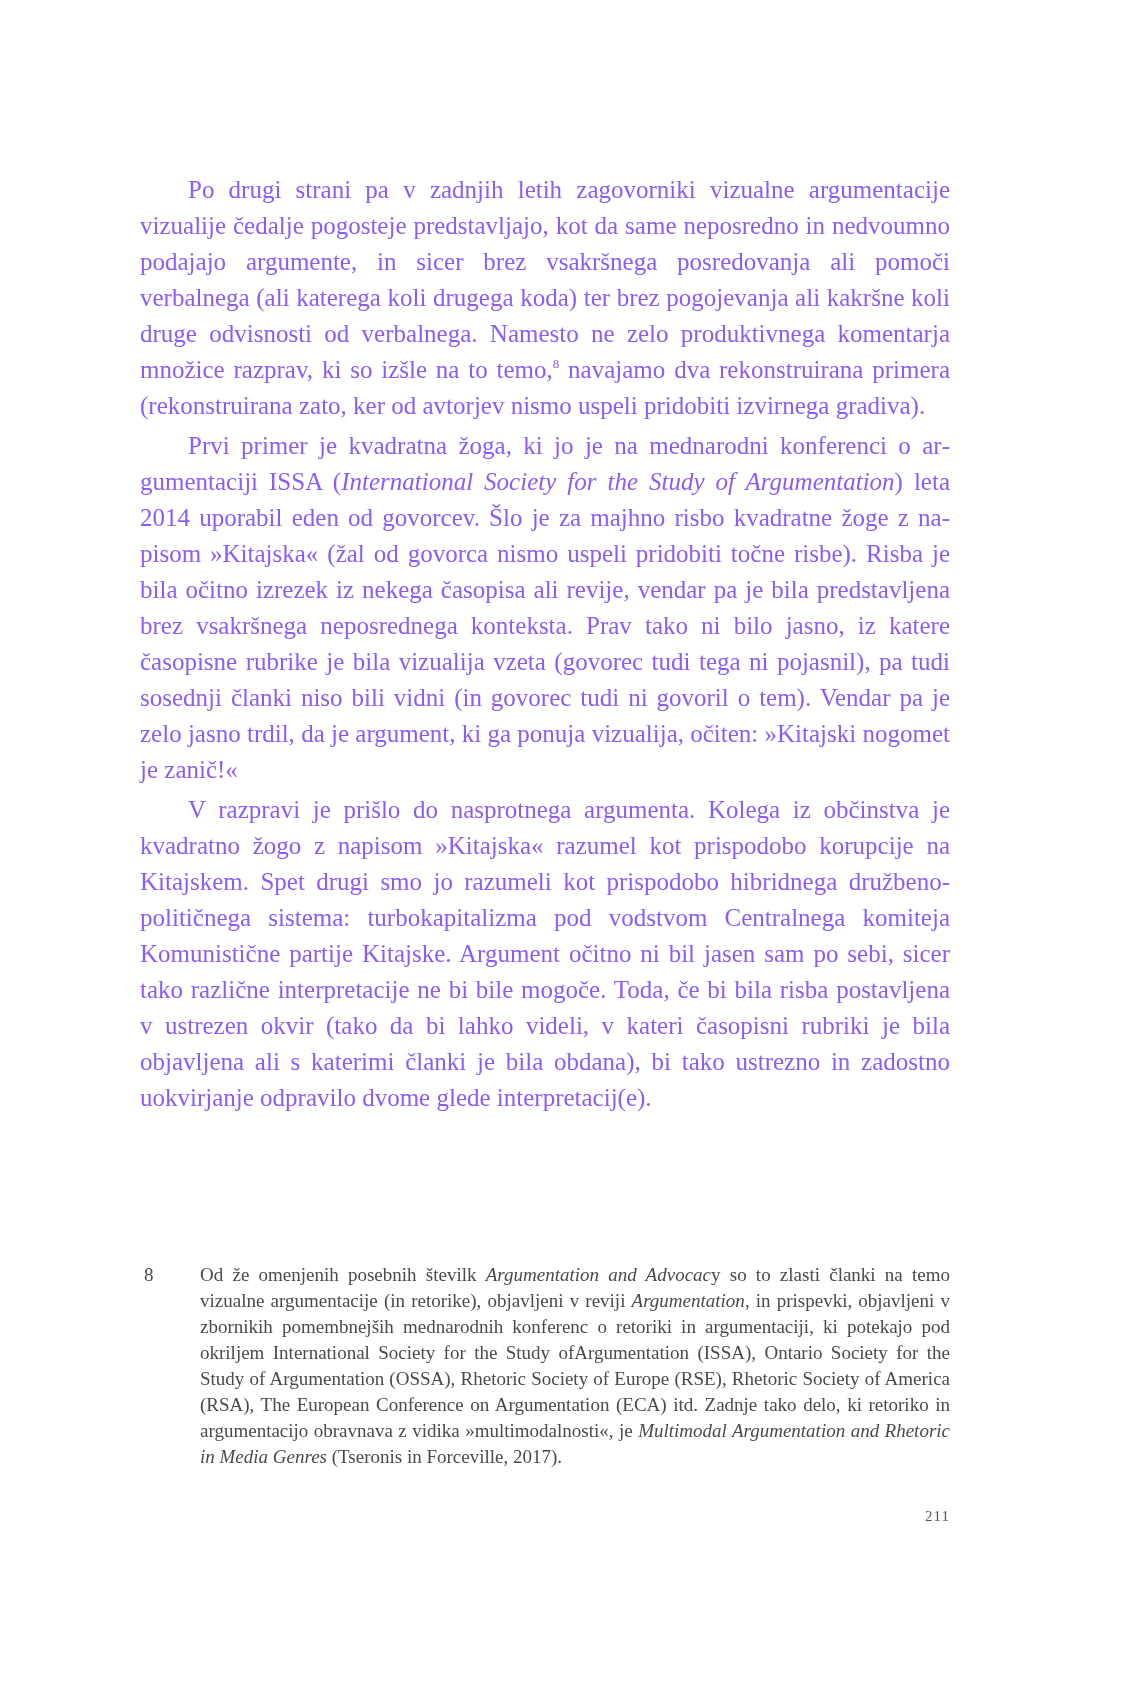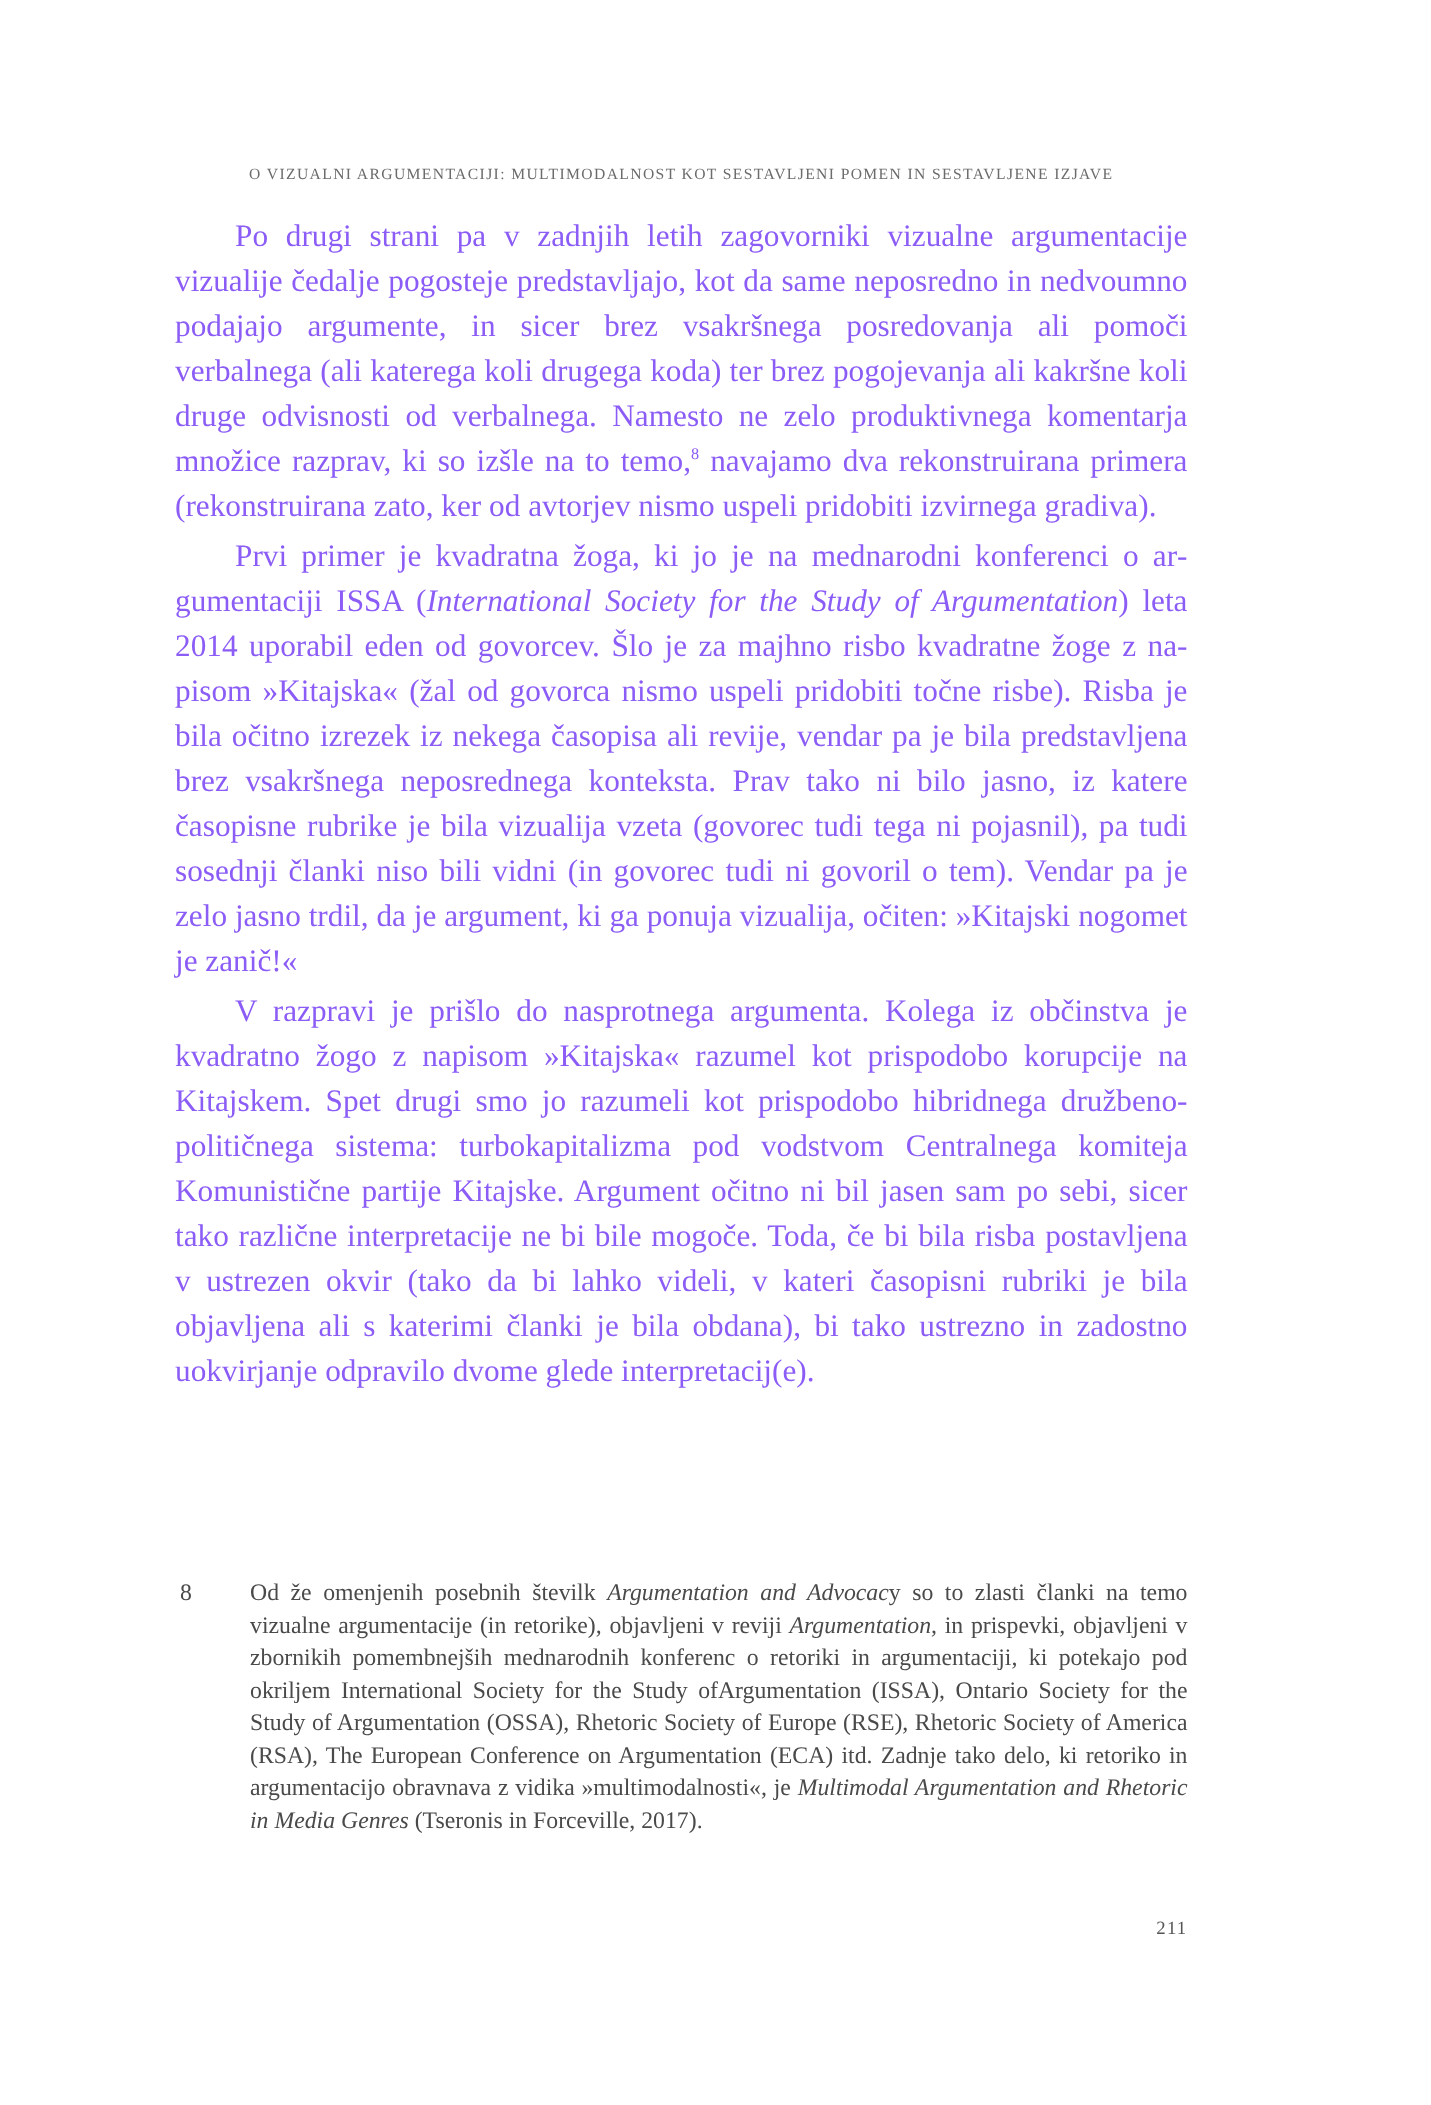--- a/index.html
+++ b/index.html
@@ -27,29 +27,28 @@
       font-family: "Liberation Serif", "DejaVu Serif", serif;
       font-size: 19px; line-height: 26px; color: #4a4a4a;
     }
     .footnote { display: flex; }
     .fn-num { width: 56px; flex: none; padding-left: 4px; }
     .fn-text { flex: 1; text-align: justify; }
     .fn-text i { }
     .page-number {
       position: absolute; left: 890px; top: 1508px; width: 60px; text-align: right;
       font-family: "Liberation Serif", "DejaVu Serif", serif;
-      font-size: 15px; letter-spacing: 1px; color: #555555; margin-top: 27px;
+      font-size: 15px; letter-spacing: 1px; color: #555555;
     }
   </style>
 </head>
 <body>
 
 <div class="page">
 
-  <div class="running-header">O VIZUALNI ARGUMENTACIJI: MULTIMODALNOST KOT SESTAVLJENI POMEN IN SESTAVLJENE IZJAVE</div>
 
   <div class="body-text">
     <p><span>Po drugi strani pa v zadnjih letih zagovorniki vizualne argumentaci­je vizualije čedalje pogosteje predstavljajo, kot da same neposredno in ned­voumno podajajo argumente, in sicer brez vsakršnega posredovanja ali po­moči verbalnega (ali katerega koli drugega koda) ter brez pogojevanja ali kakršne koli druge odvisnosti od verbalnega. Namesto ne zelo produktiv­nega komentarja množice razprav, ki so izšle na to temo,</span><sup>8</sup><span> navajamo dva re­konstruirana primera (rekonstruirana zato, ker od avtorjev nismo uspeli pridobiti izvirnega gradiva).</span></p>
     <p><span>Prvi primer je kvadratna žoga, ki jo je na mednarodni konferenci o ar­gumentaciji ISSA (</span><i>International Society for the Study of Argumentation</i><span>) leta 2014 uporabil eden od govorcev. Šlo je za majhno risbo kvadratne žoge z na­pisom »Kitajska« (žal od govorca nismo uspeli pridobiti točne risbe). Risba je bila očitno izrezek iz nekega časopisa ali revije, vendar pa je bila predsta­vljena brez vsakršnega neposrednega konteksta. Prav tako ni bilo jasno, iz katere časopisne rubrike je bila vizualija vzeta (govorec tudi tega ni pojas­nil), pa tudi sosednji članki niso bili vidni (in govorec tudi ni govoril o tem). Vendar pa je zelo jasno trdil, da je argument, ki ga ponuja vizualija, očiten: »Kitajski nogomet je zanič!«</span></p>
     <p>V razpravi je prišlo do nasprotnega argumenta. Kolega iz občinstva je kvadratno žogo z napisom »Kitajska« razumel kot prispodobo korupcije na Kitajskem. Spet drugi smo jo razumeli kot prispodobo hibridnega družbe­no-političnega sistema: turbokapitalizma pod vodstvom Centralnega ko­miteja Komunistične partije Kitajske. Argument očitno ni bil jasen sam po sebi, sicer tako različne interpretacije ne bi bile mogoče. Toda, če bi bila ris­ba postavljena v ustrezen okvir (tako da bi lahko videli, v kateri časopisni rubriki je bila objavljena ali s katerimi članki je bila obdana), bi tako ustre­zno in zadostno uokvirjanje odpravilo dvome glede interpretacij(e).</p>
   </div>
 
   <div class="footnotes">
     <div class="footnote">
       <span class="fn-num">8</span>

